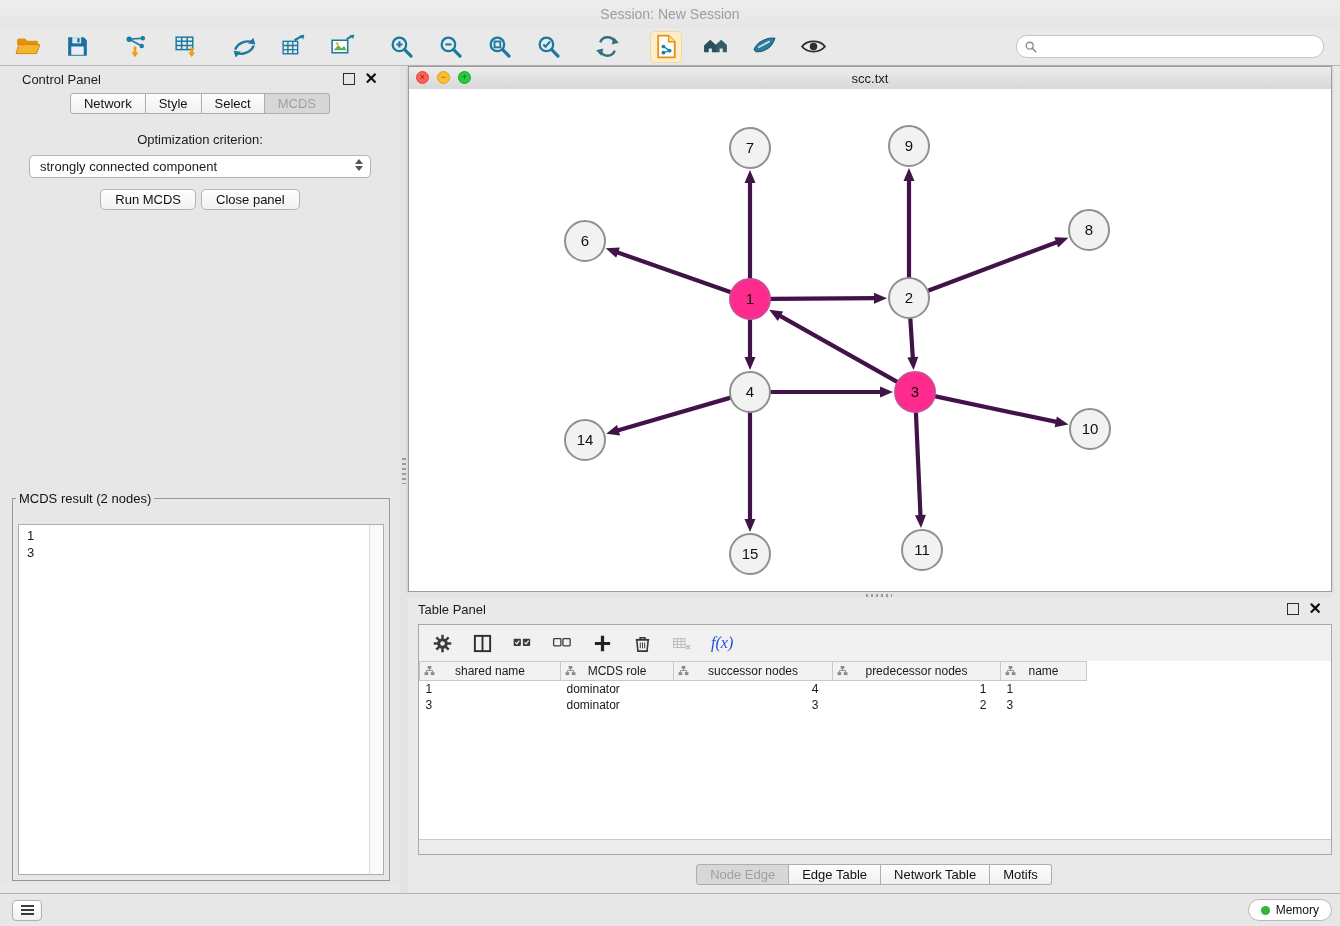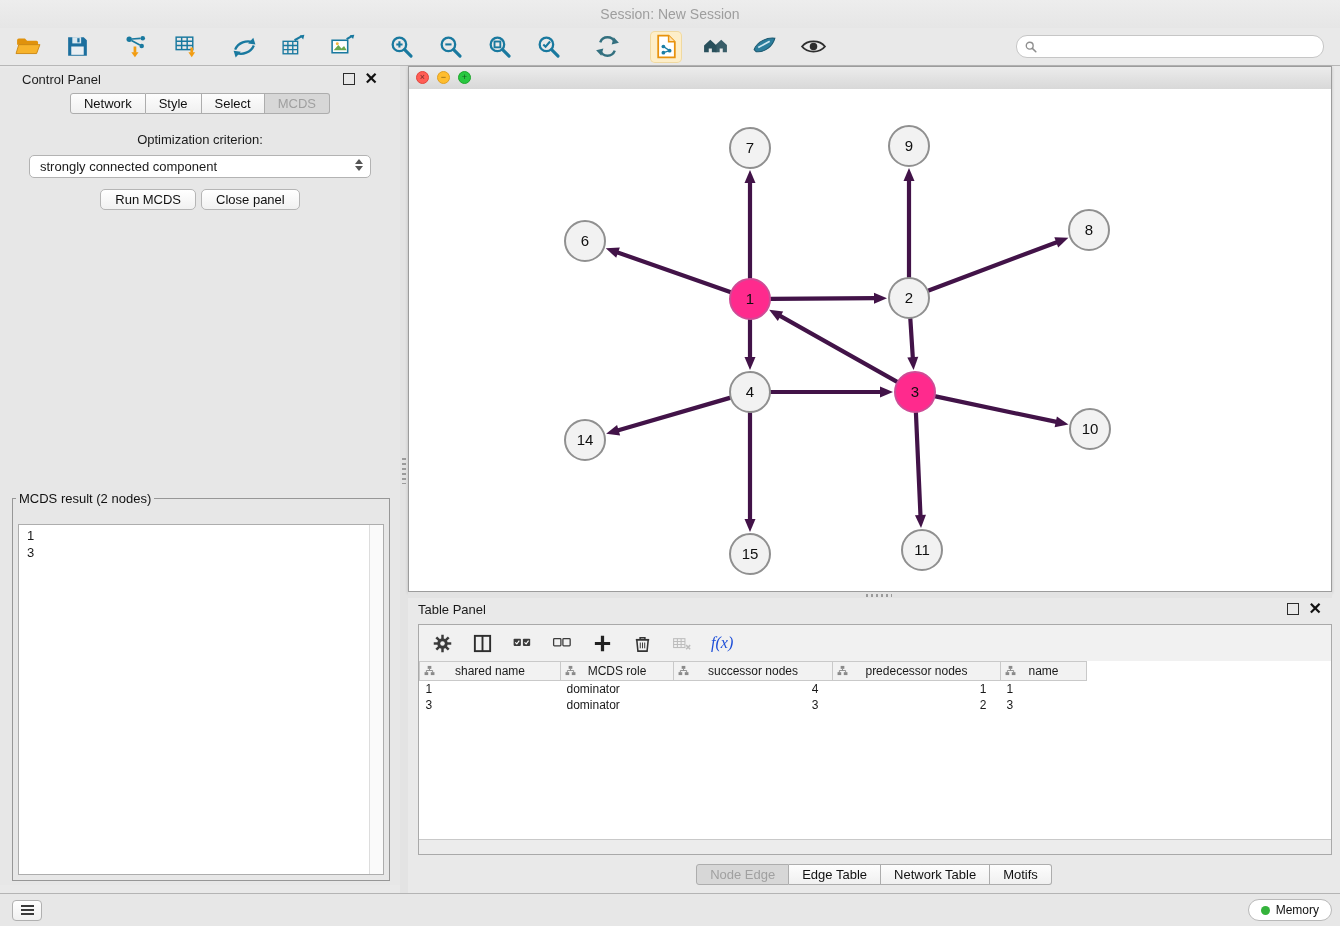--- a/index.html
+++ b/index.html
@@ -305,20 +305,21 @@
         <div class="dots"></div>
       </div>
 
     <div class="network-window">
       <div class="mac-titlebar">
         <div class="lights">
           <span class="light red">×</span>
           <span class="light yellow">−</span>
           <span class="light green">+</span>
         </div>
+        <span class="net-title">scc.txt</span>
       </div>
       <div class="network-canvas">
         <svg id="graph-svg" viewBox="0 0 922 502" preserveAspectRatio="xMidYMid meet">
             <g>
               <line x1="341" y1="189" x2="341" y2="92" stroke="#421348" stroke-width="4.2" stroke-linecap="round"></line>
               <polygon points="341,81 346.5,94 335.5,94" fill="#421348"></polygon>
             </g>
             <g>
               <line x1="321.18835217887363" y1="203.03590561439194" x2="207.13258943319863" y2="162.94357689166984" stroke="#421348" stroke-width="4.2" stroke-linecap="round"></line>
               <polygon points="196.75505962213242,159.2957179277799 210.84334251715563,158.41805907048035 207.19548355326572,168.79558888154656" fill="#421348"></polygon>

